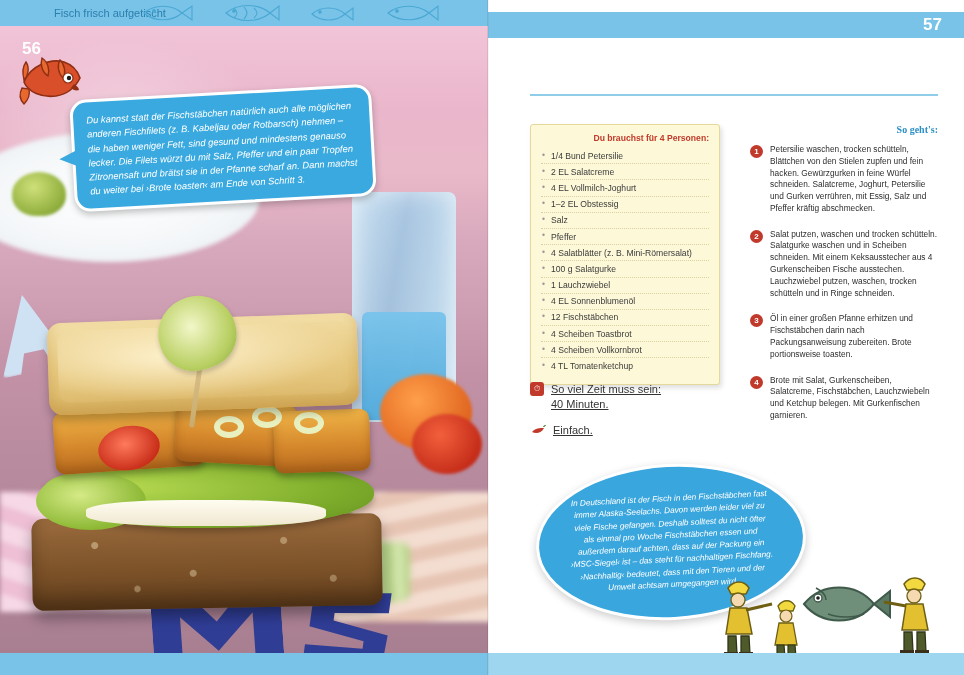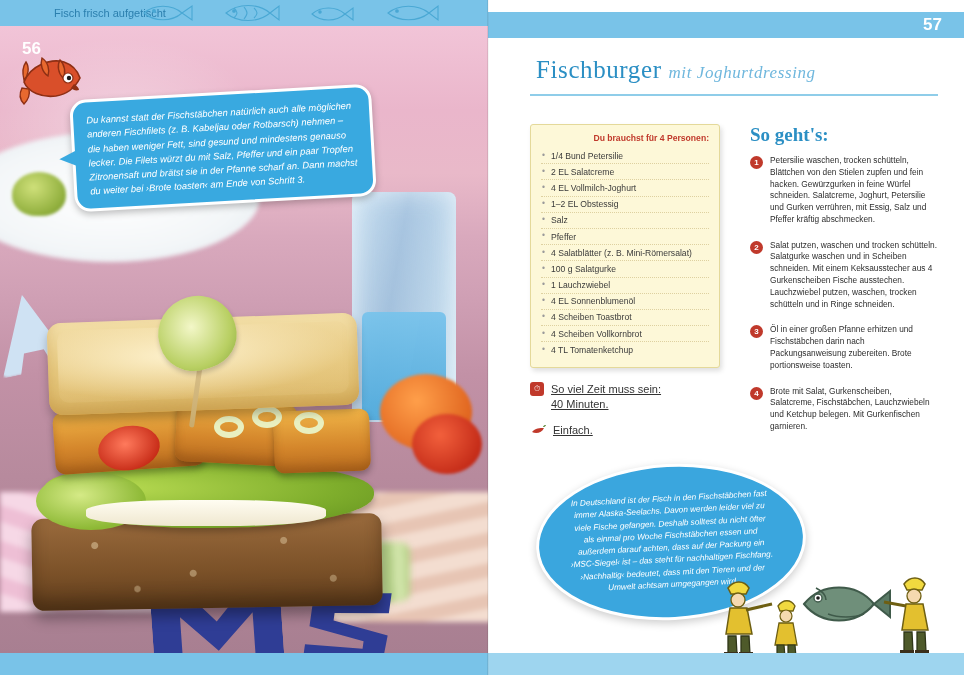--- a/index.html
+++ b/index.html
@@ -289,22 +289,23 @@
     width:14px; height:14px; border-radius:3px;
     background:#c0392b; color:#fff; font-size:8px;
     display:flex; align-items:center; justify-content:center;
     flex:0 0 auto;
   }
   .chili-icon { width:16px; height:12px; flex:0 0 auto; }
 
   
   .steps { position:absolute; left:262px; top:112px; width:188px; }
   .steps h3 {
-    margin:0 0 9px 0; font-size:19px; color:#2b8fc4;
+    margin:0 0 9px 0; font-size:10px; color:#2b8fc4;
     font-family:"Liberation Serif", serif;
+    text-align:right;
   }
   .step {
     display:flex; gap:7px; margin-bottom:14px;
   }
   .step .num {
     flex:0 0 auto; width:13px; height:13px; border-radius:50%;
     background:#c0392b; color:#fff; font-size:8px; font-weight:bold;
     display:flex; align-items:center; justify-content:center;
     margin-top:1px;
   }
@@ -420,39 +421,36 @@
       <span>Du kannst statt der Fischstäbchen natürlich auch alle möglichen anderen Fischfilets (z. B. Kabeljau oder Rotbarsch) nehmen – die haben weniger Fett, sind gesund und mindestens genauso lecker. Die Filets würzt du mit Salz, Pfeffer und ein paar Tropfen Zitronensaft und brätst sie in der Pfanne scharf an. Dann machst du weiter bei ›Brote toasten‹ am Ende von Schritt 3.</span>
     </div>
 
     <div class="bottom-band-left"></div>
   </div>
 
   <div class="right-page">
     <div class="right-top-band"></div>
     <div class="page-num-right">57</div>
 
-    <div class="recipe-title">
-      <span>Fischburger</span>
-      <span class="sub">mit Joghurtdressing</span>
-    </div>
     <div class="title-rule"></div>
 
     <div class="ingredients">
       <h3>Du brauchst für 4 Personen:</h3>
       <ul>
         <li>1/4 Bund Petersilie</li>
         <li>2 EL Salatcreme</li>
         <li>4 EL Vollmilch-Joghurt</li>
         <li>1–2 EL Obstessig</li>
         <li>Salz</li>
         <li>Pfeffer</li>
         <li>4 Salatblätter (z. B. Mini-Römersalat)</li>
         <li>100 g Salatgurke</li>
         <li>1 Lauchzwiebel</li>
         <li>4 EL Sonnenblumenöl</li>
+        <li>12 Fischstäbchen</li>
         <li>4 Scheiben Toastbrot</li>
         <li>4 Scheiben Vollkornbrot</li>
         <li>4 TL Tomatenketchup</li>
       </ul>
     </div>
 
     <div class="meta">
       <div class="meta-row">
         <div class="clock-icon">⏱</div>
         <div class="mtext">

